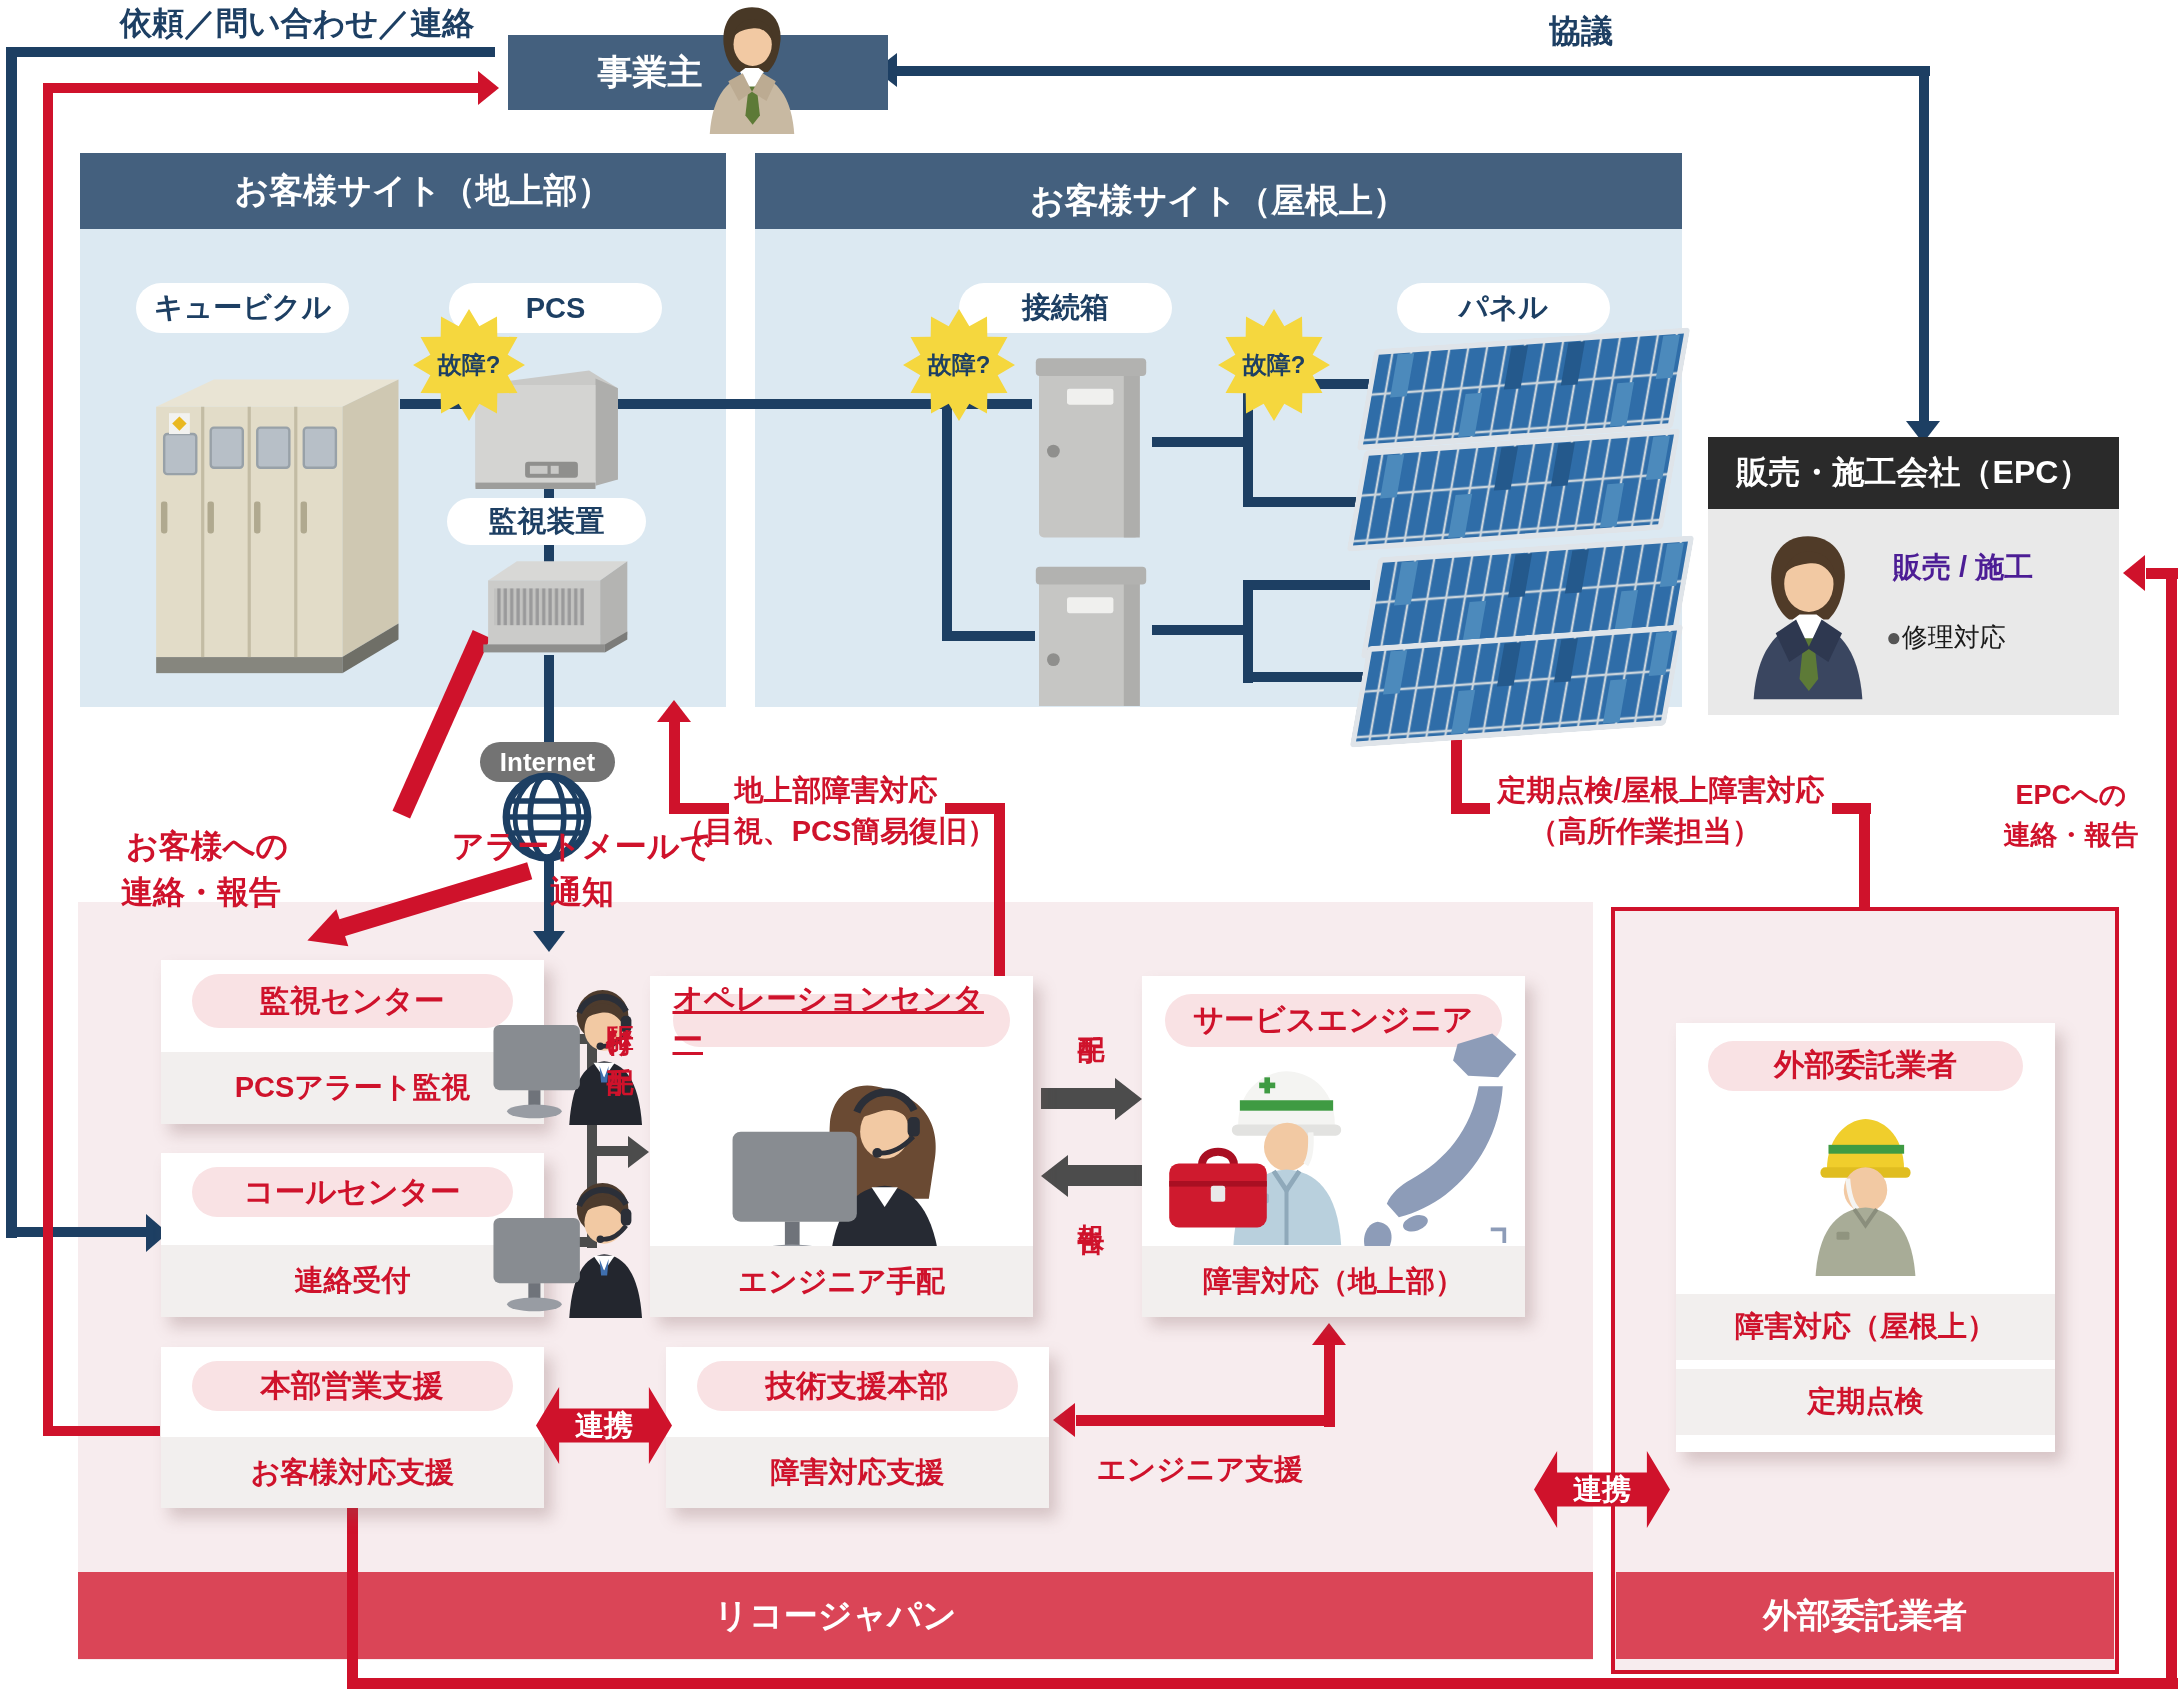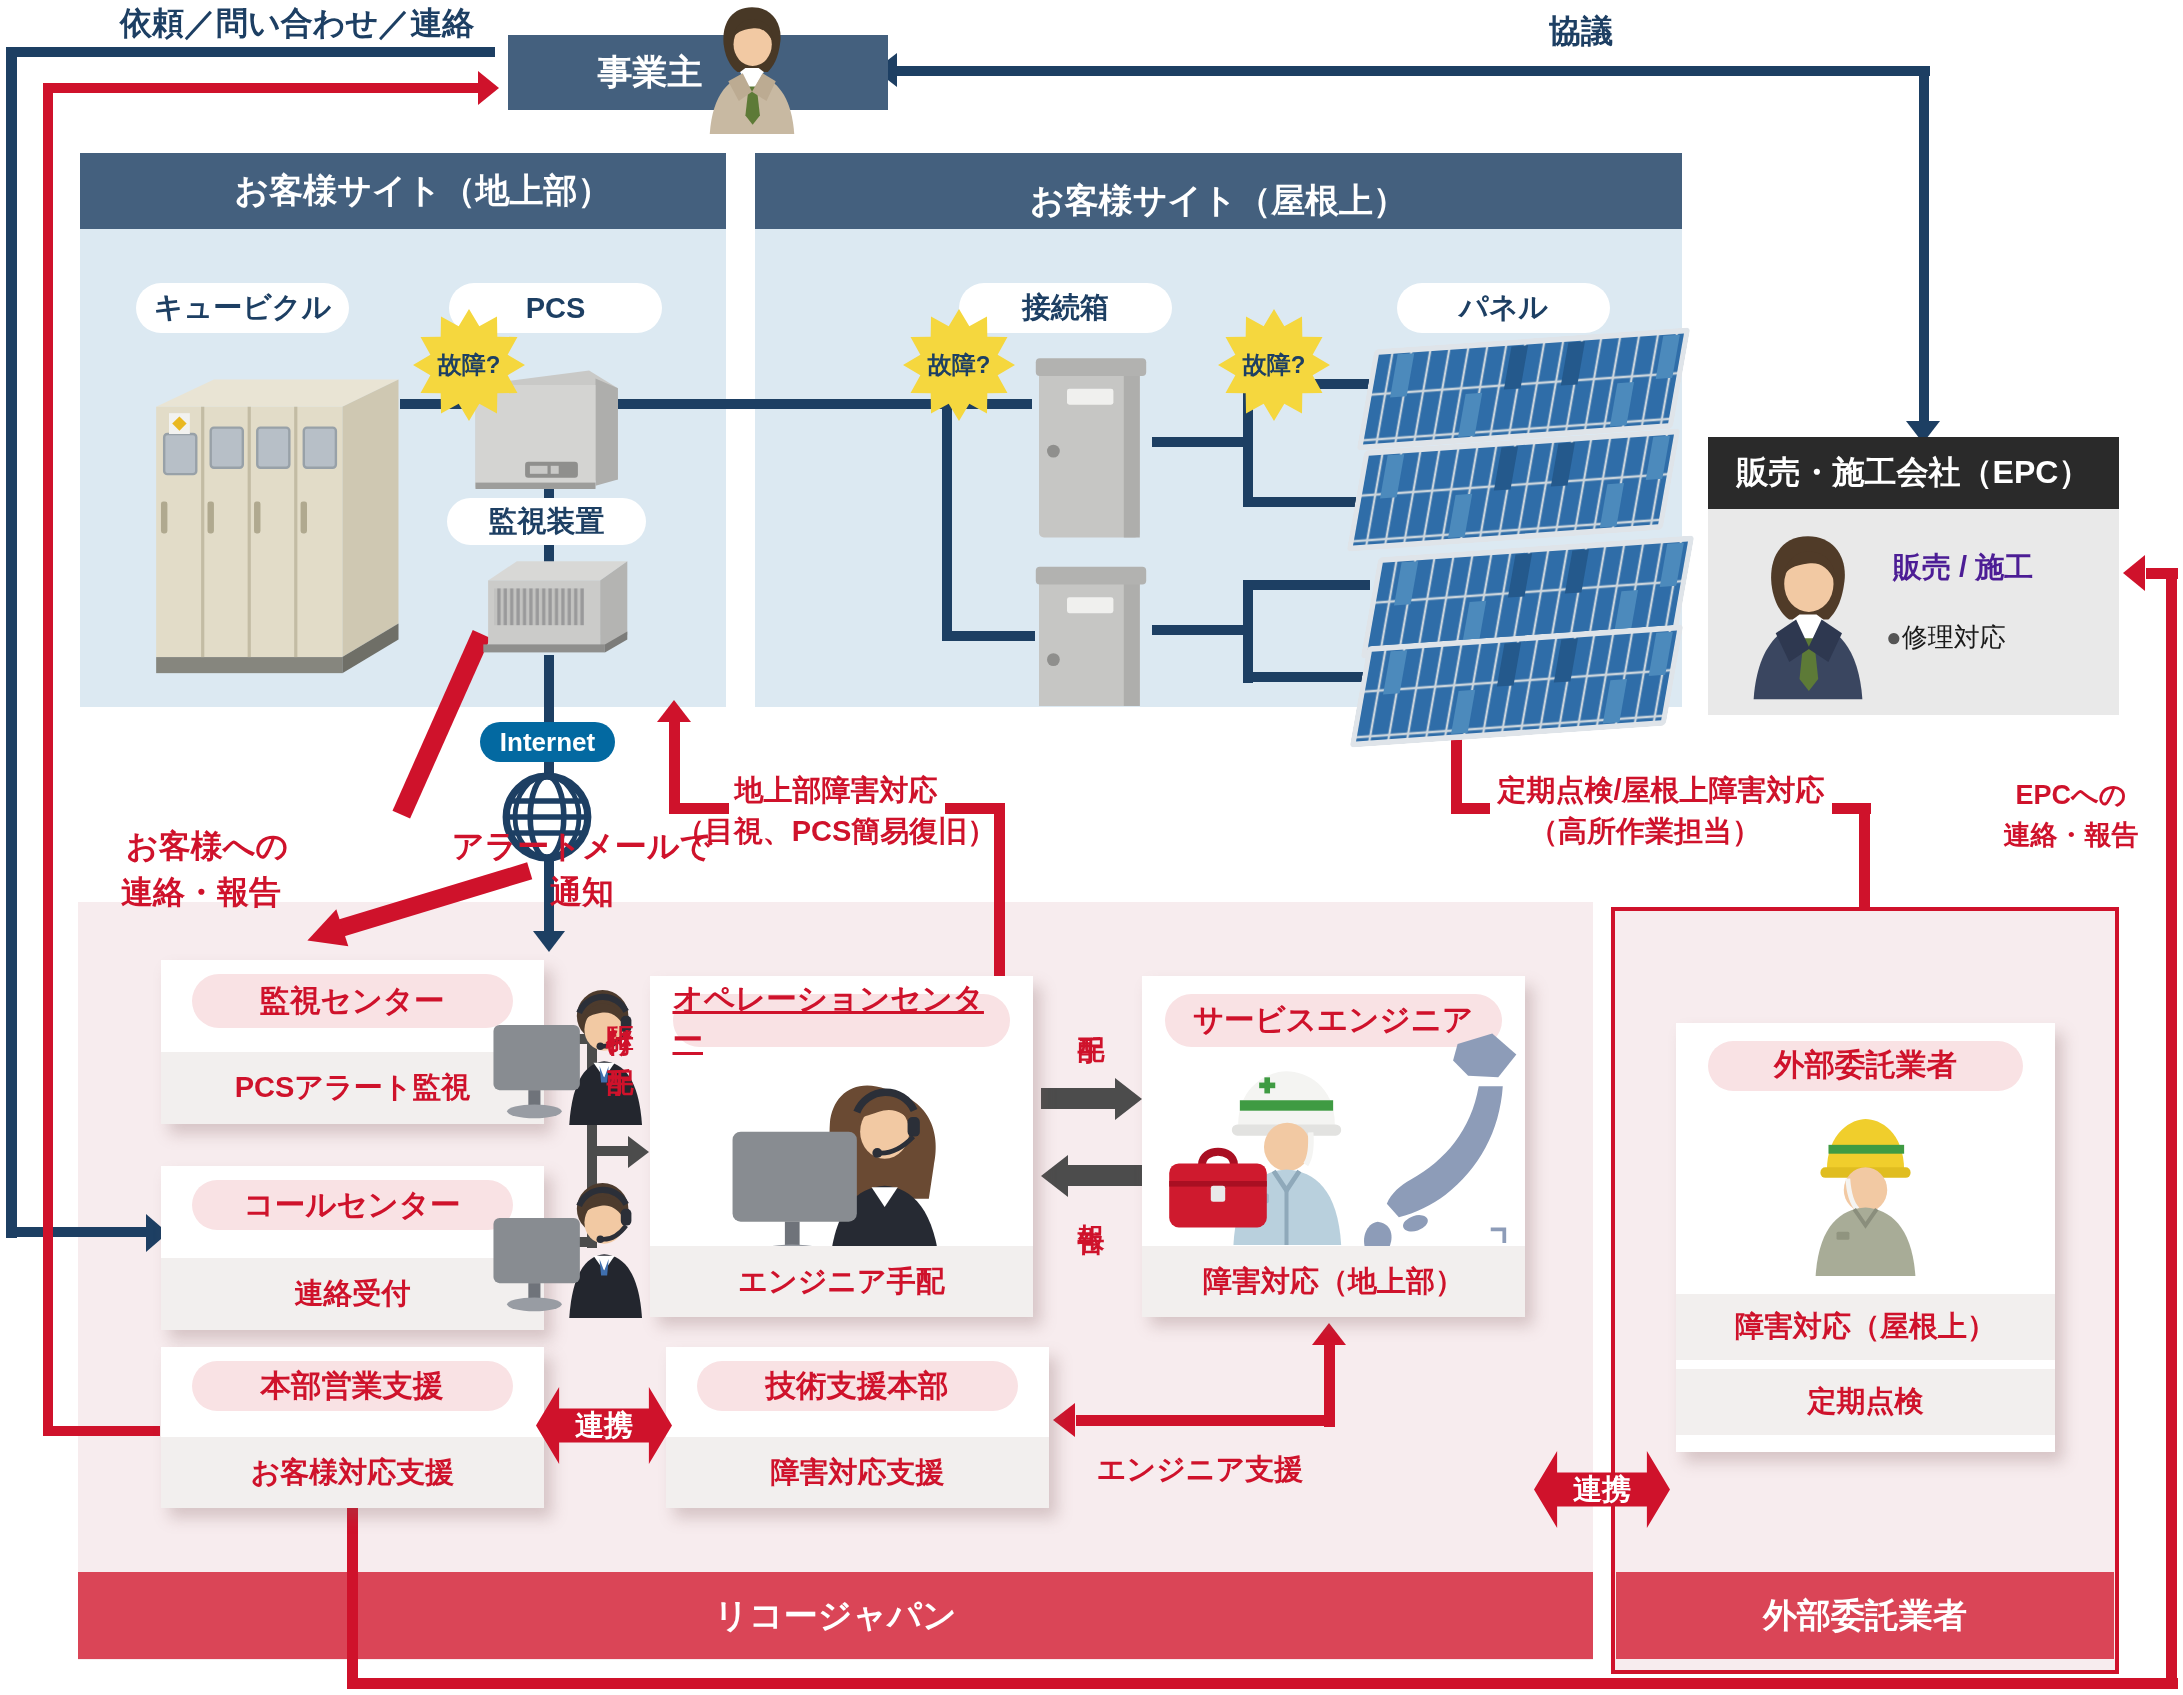--- a/index.html
+++ b/index.html
@@ -41,22 +41,22 @@
   .vtext{writing-mode:vertical-rl;text-orientation:upright;letter-spacing:3.2px;}
   .center{transform:translate(-50%,-50%);}
   
   .starburst{position:absolute;width:112px;height:112px;display:flex;align-items:center;justify-content:center;}
   .starburst span{position:relative;color:#1d3f63;font-weight:bold;font-size:24px;z-index:2;}
   .starburst svg{position:absolute;inset:0;}
   
   .renkei{position:absolute;width:136px;height:77px;background:#cf122b;color:#fff;font-weight:bold;
           font-size:29px;display:flex;align-items:center;justify-content:center;
           clip-path:polygon(0 50%,17% 0,17% 28%,83% 28%,83% 0,100% 50%,83% 100%,83% 72%,17% 72%,17% 100%);}
-  .internet-pill{position:absolute;background:#0369a1;color:#fff;font-weight:bold;font-size:26px;
-          border-radius:21px;display:flex;align-items:center;justify-content:center;}
+  .internet-pill{position:absolute;background:#737373;color:#fff;font-weight:bold;font-size:26px;
+          border-radius:21px;display:flex;align-items:center;justify-content:center;margin-top:20px;}
 </style>
 </head>
 <body>
 
 <div class="stage">
 
   <svg width="0" height="0" style="position:absolute">
     <defs>
       <pattern id="pcell" width="24" height="54" patternUnits="userSpaceOnUse">
         <rect width="24" height="54" fill="#c9d4dc"></rect>
@@ -437,21 +437,21 @@
       <span>監視センター</span>
     </div>
     <div class="body-band" style="left:0;top:92px;width:383px;height:72px;">
       <span>PCSアラート監視</span>
     </div>
   </div>
   <svg class="abs" style="left:488px;top:981px;" width="161" height="144" viewBox="0 0 210 190">
       <use href="#s-operator"></use>
     </svg>
 
-  <div class="abs card" style="left:161px;top:1153px;width:383px;height:164px;margin-top:13px;">
+  <div class="abs card" style="left:161px;top:1153px;width:383px;height:164px;">
     <div class="pill" style="left:30.5px;top:14.4px;width:321px;height:50px;">
       <span>コールセンター</span>
     </div>
     <div class="body-band" style="left:0;top:92px;width:383px;height:72px;">
       <span>連絡受付</span>
     </div>
   </div>
   <svg class="abs" style="left:488px;top:1174px;" width="161" height="144" viewBox="0 0 210 190">
       <use href="#s-operator"></use>
     </svg>

